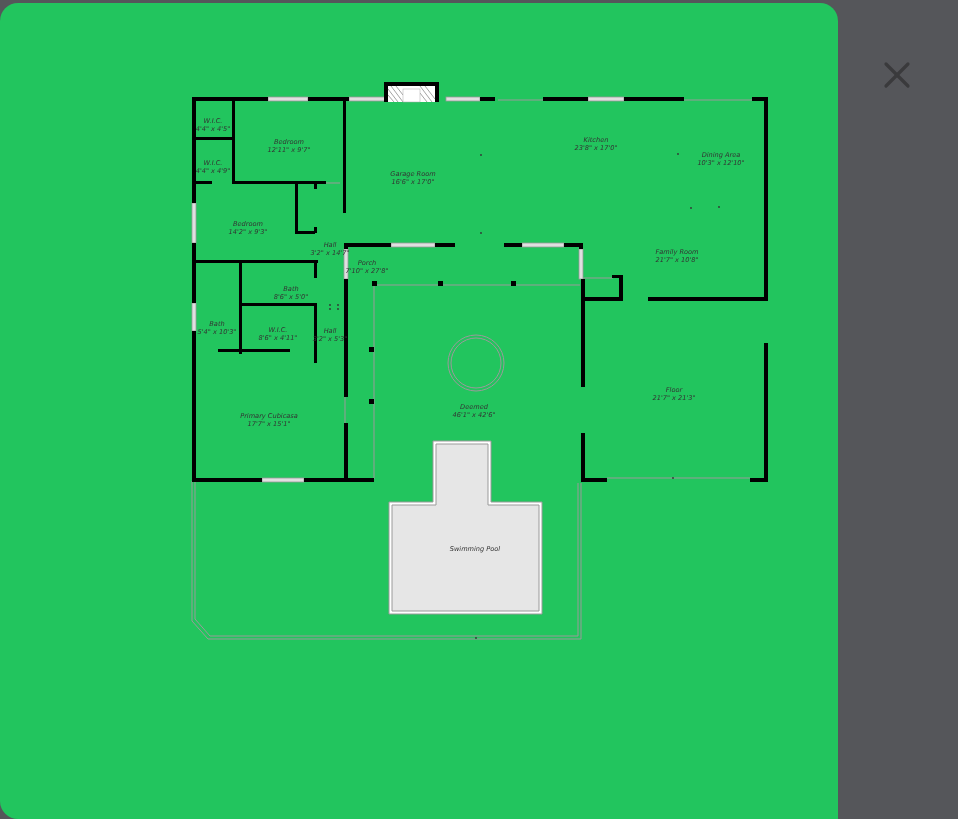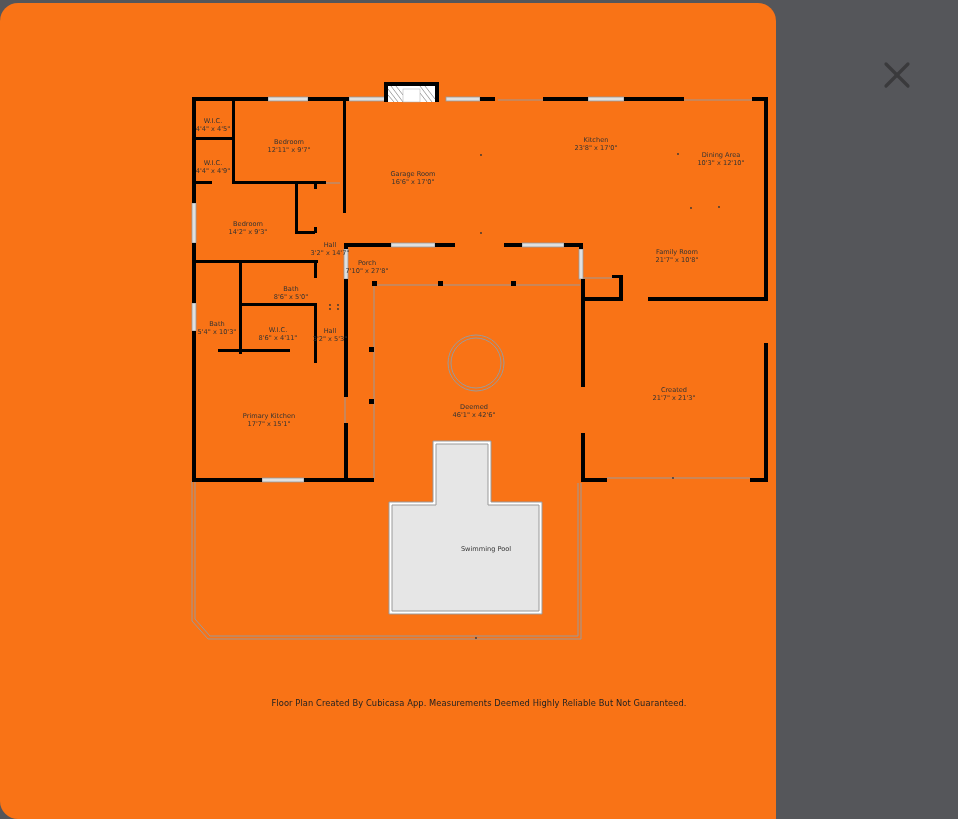--- a/index.html
+++ b/index.html
@@ -4,23 +4,24 @@
 <style>
   html, body { margin: 0; padding: 0; }
   body {
     width: 958px; height: 819px; overflow: hidden;
     background: #55565a;
     font-family: "DejaVu Sans", "Liberation Sans", sans-serif;
     position: relative;
   }
   .modal {
     position: absolute; left: 0; top: 3px;
-    width: 776px; height: 816px;
-    background: #f97316;
+    width: 838px; height: 816px;
+    background: #22c55e;
     border-radius: 18px 18px 0 18px;
+    font-style: italic;
   }
   .modal::after { content: none; }
   .close-btn {
     position: absolute; left: 880px; top: 55px;
     width: 34px; height: 34px;
     cursor: pointer; background: transparent; border: none; padding: 0;
   }
   .close-btn svg { width: 34px; height: 34px; display: block; }
   .plan {
     position: absolute; left: 0; top: 0;
@@ -231,36 +232,35 @@
   </div>
   <div class="room-label" style="left:278px;top:323px">
     <span class="nm">W.I.C.</span>
     <span class="dm">8'6" x 4'11"</span>
   </div>
   <div class="room-label" style="left:330px;top:324px">
     <span class="nm">Hall</span>
     <span class="dm">3'2" x 5'3"</span>
   </div>
   <div class="room-label" style="left:674px;top:383px">
-    <span class="nm">Created</span>
+    <span class="nm">Floor</span>
     <span class="dm">21'7" x 21'3"</span>
   </div>
   <div class="room-label" style="left:474px;top:400px">
     <span class="nm">Deemed</span>
     <span class="dm">46'1" x 42'6"</span>
   </div>
   <div class="room-label" style="left:269px;top:409px">
-    <span class="nm">Primary Kitchen</span>
+    <span class="nm">Primary Cubicasa</span>
     <span class="dm">17'7" x 15'1"</span>
   </div>
-  <div class="room-label" style="left:486px;top:542px">
+  <div class="room-label" style="left:475px;top:542px">
     <span class="nm">Swimming Pool</span>
   </div>
 
-  <div class="footer-note">Floor Plan Created By Cubicasa App. Measurements Deemed Highly Reliable But Not Guaranteed.</div>
 
   <button class="close-btn" aria-label="close">
     <svg viewBox="0 0 34 34">
       <line x1="6" y1="6" x2="28" y2="28" stroke="#3a3a3c" stroke-width="3.2" stroke-linecap="round"></line>
       <line x1="28" y1="6" x2="6" y2="28" stroke="#3a3a3c" stroke-width="3.2" stroke-linecap="round"></line>
     </svg>
   </button>
 </div>
 
 </body></html>

